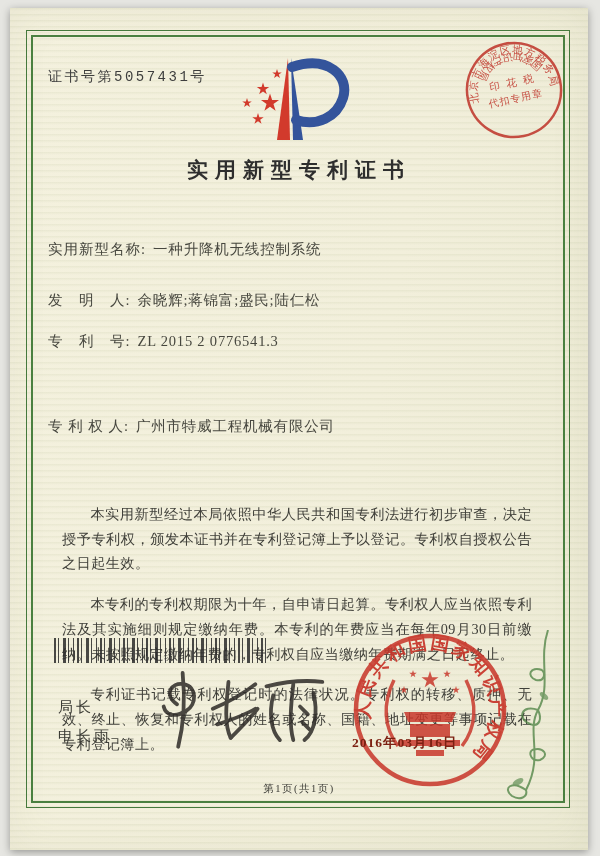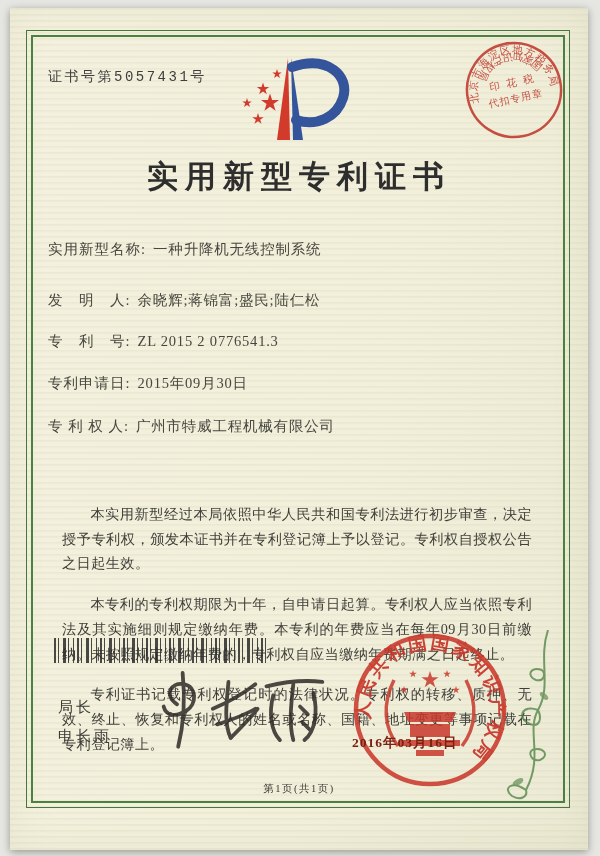--- a/index.html
+++ b/index.html
@@ -7,21 +7,21 @@
   .paper{position:absolute;left:10px;top:8px;right:12px;bottom:6px;
     background:
       repeating-linear-gradient(180deg, rgba(167,178,132,.14) 0px, rgba(167,178,132,.04) 2px, rgba(255,255,255,0) 3px, rgba(255,255,255,0) 6px),
       linear-gradient(100deg,#f4f1de 0%,#f2efdb 60%,#ecead4 100%);
     box-shadow:0 2px 8px rgba(0,0,0,.35), inset 0 0 40px rgba(120,110,70,.08);}
   .frame-outer{position:absolute;left:16px;right:18px;top:22px;bottom:42px;border:1.5px solid #45793c;pointer-events:none;}
   .frame-inner{position:absolute;left:21px;right:23px;top:27px;bottom:47px;border:2.5px solid #4a8040;pointer-events:none;}
   .cert-no{position:absolute;top:60px;left:38px;font-size:14px;letter-spacing:2.5px;color:#3e3e3e;font-family:Liberation Mono, monospace;}
   .logo{position:absolute;left:220px;top:44px;width:150px;height:104px;}
   .stamp{position:absolute;left:450px;top:28px;width:108px;height:108px;transform:rotate(-12deg);opacity:.88;}
-  .title{position:absolute;top:148px;left:0;width:100%;text-align:center;font-size:31px;font-weight:700;
+  .title{position:absolute;top:148px;left:0;width:100%;text-align:center;font-size:21px;font-weight:700;
     letter-spacing:7px;color:#2e2e2e;}
   .row{position:absolute;left:38px;font-size:14.5px;color:#47473f;white-space:nowrap;}
   .row .lbl{letter-spacing:1px;}
   .row .val{margin-left:7px;letter-spacing:.8px;}
   .r1{top:232px}.r2{top:283px}.r3{top:324px}.r4{top:366px}.r5{top:409px}.r6{top:454px}
   .body-text{position:absolute;top:478px;left:36px;width:502px;}
   .body-text p{margin:16px;text-indent:2em;line-height:1.74;font-size:14.2px;text-align:justify;color:#3f3f39;letter-spacing:.4px;}
   .barcode{position:absolute;top:630px;left:44px;width:214px;height:25px;background:
     repeating-linear-gradient(90deg,#2a2a2a 0 2px,transparent 2px 4px,#2a2a2a 4px 5px,transparent 5px 9px,
       #2a2a2a 9px 12px,transparent 12px 14px,#2a2a2a 14px 15px,transparent 15px 19px,#2a2a2a 19px 20px,transparent 20px 23px);
@@ -77,23 +77,20 @@
   <div class="title">实用新型专利证书</div>
 
   <div class="row r1">
     <span class="lbl">实用新型名称:</span><span class="val">一种升降机无线控制系统</span>
   </div>
   <div class="row r2">
     <span class="lbl">发　明　人:</span><span class="val">余晓辉;蒋锦富;盛民;陆仁松</span>
   </div>
   <div class="row r3">
     <span class="lbl">专　利　号:</span><span class="val">ZL 2015 2 0776541.3</span>
-  </div>
-  <div class="row r4">
-    <span class="lbl">专利申请日:</span><span class="val">2015年09月30日</span>
   </div>
   <div class="row r5">
     <span class="lbl">专 利 权 人:</span><span class="val">广州市特威工程机械有限公司</span>
   </div>
 
   <div class="body-text">
     <p>本实用新型经过本局依照中华人民共和国专利法进行初步审查，决定授予专利权，颁发本证书并在专利登记簿上予以登记。专利权自授权公告之日起生效。</p>
     <p>本专利的专利权期限为十年，自申请日起算。专利权人应当依照专利法及其实施细则规定缴纳年费。本专利的年费应当在每年09月30日前缴纳。未按照规定缴纳年费的，专利权自应当缴纳年费期满之日起终止。</p>
     <p>专利证书记载专利权登记时的法律状况。专利权的转移、质押、无效、终止、恢复和专利权人的姓名或名称、国籍、地址变更等事项记载在专利登记簿上。</p>
   </div>

